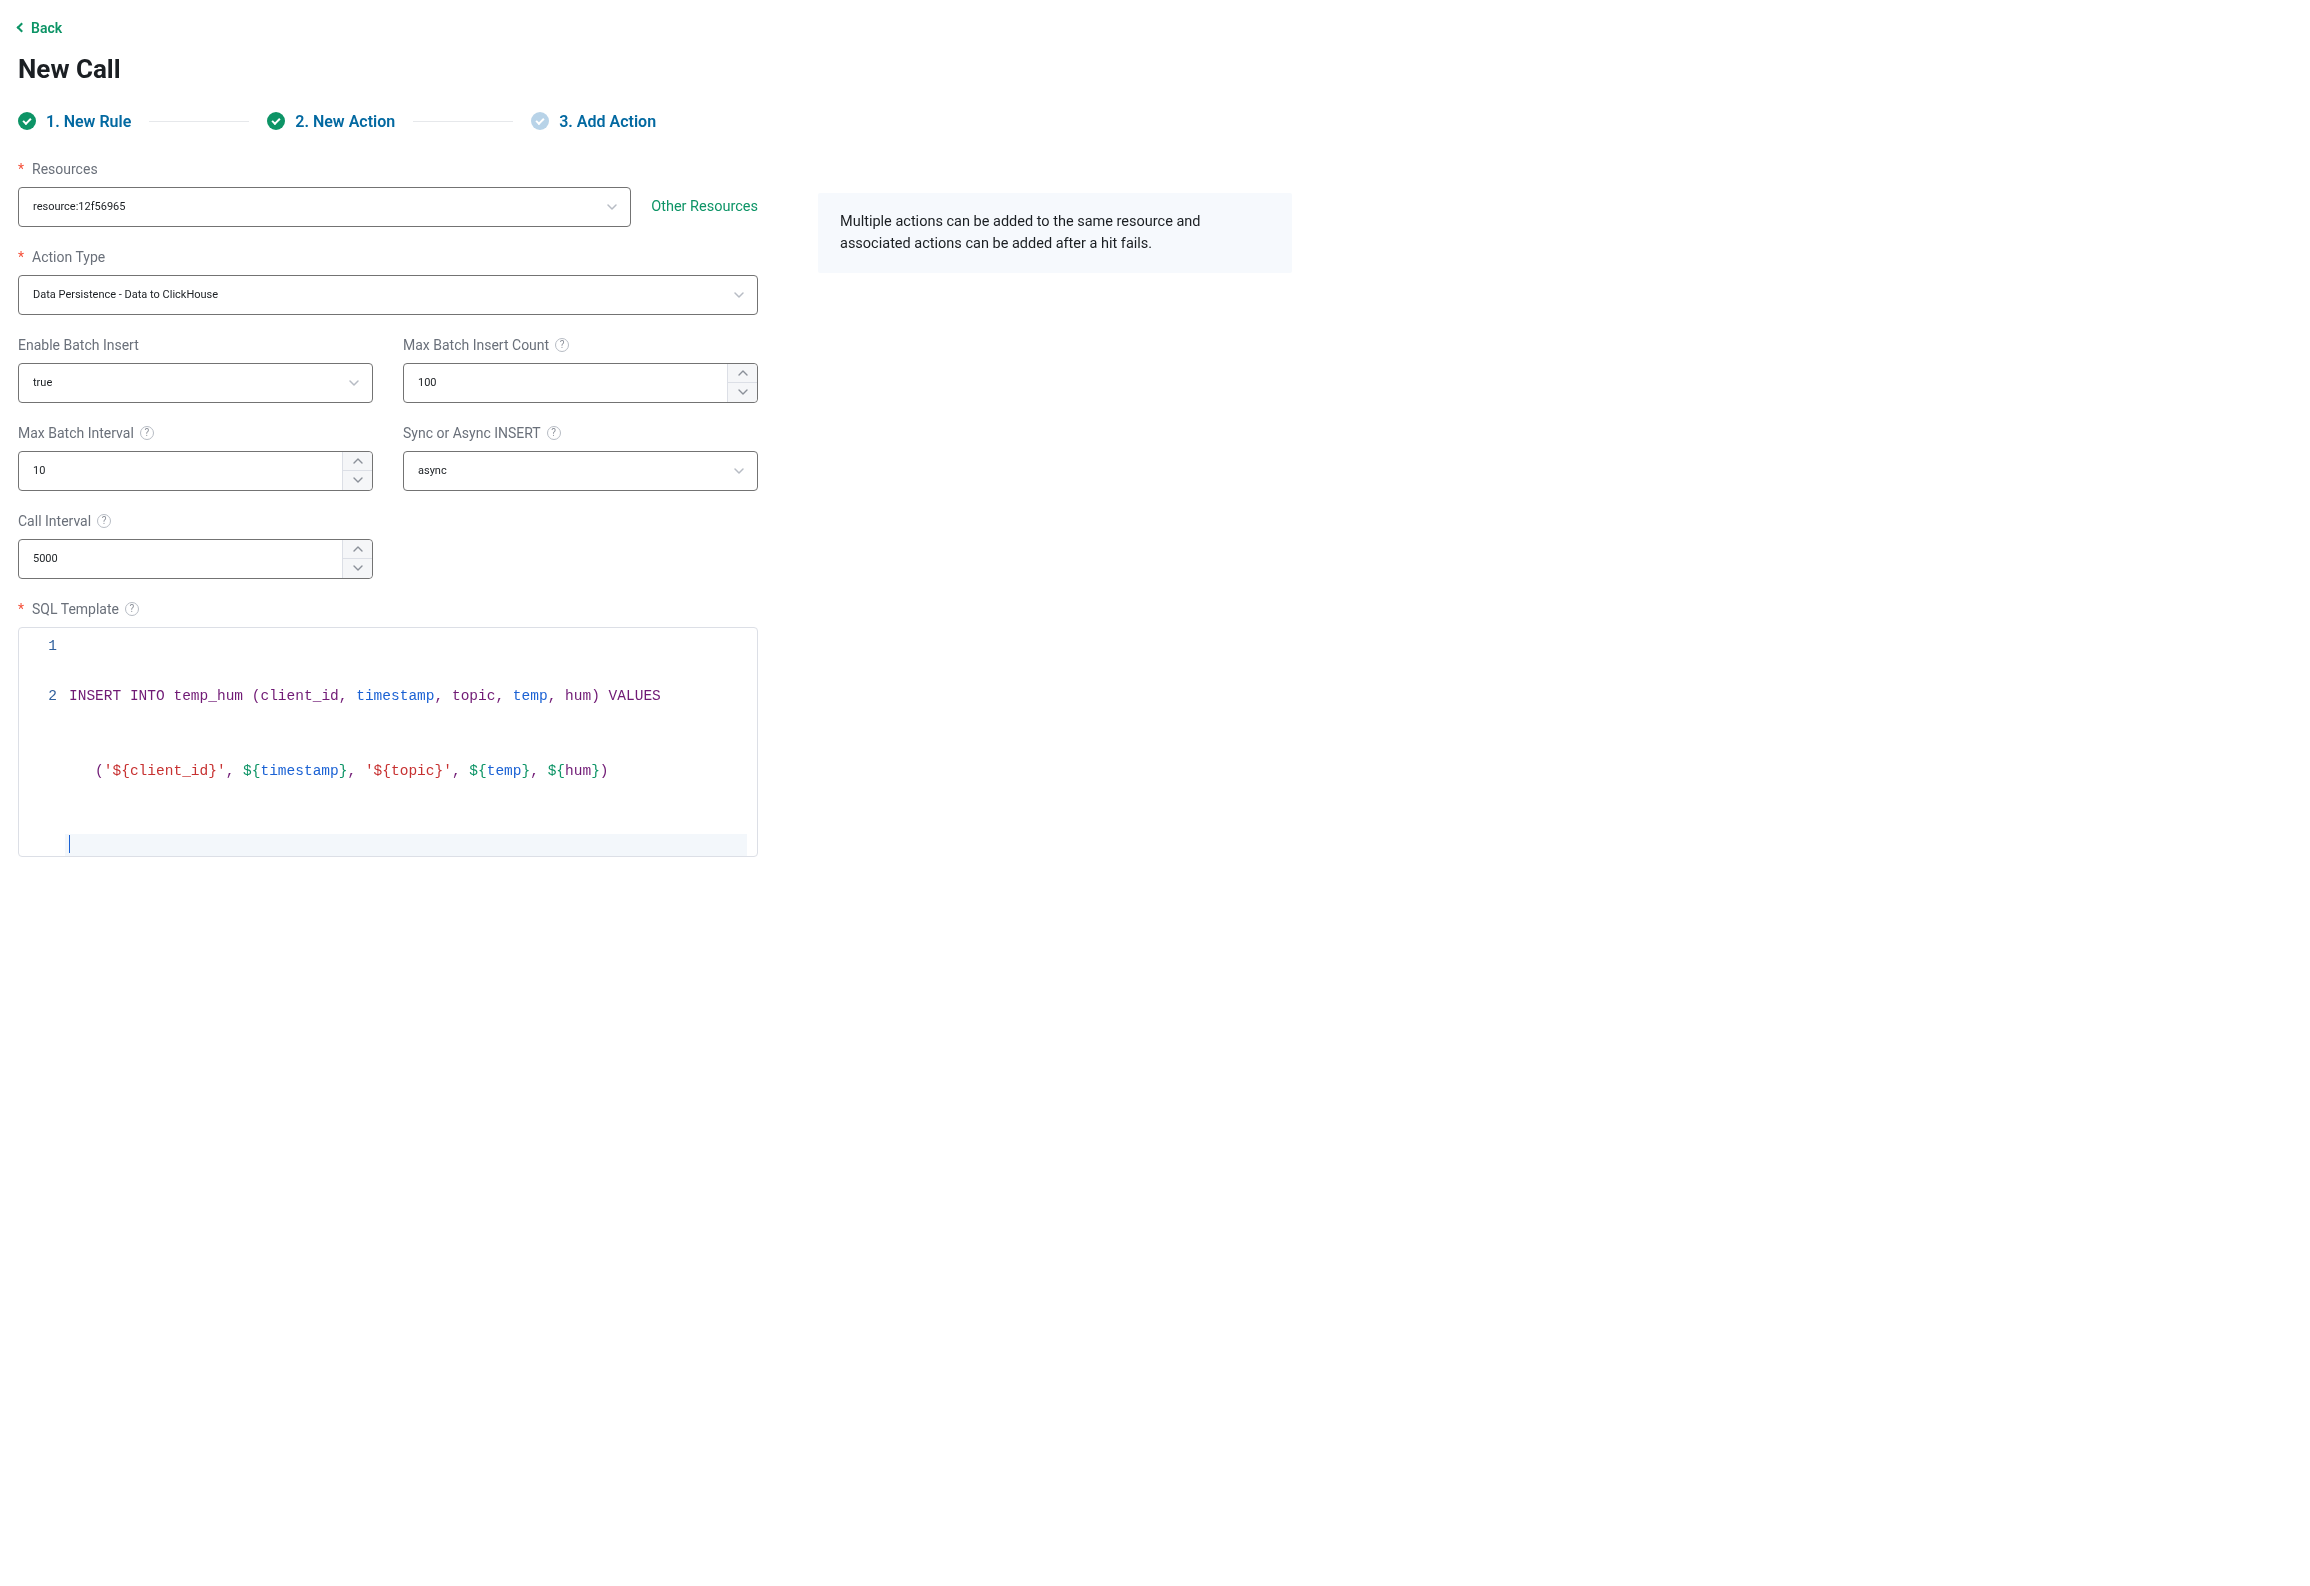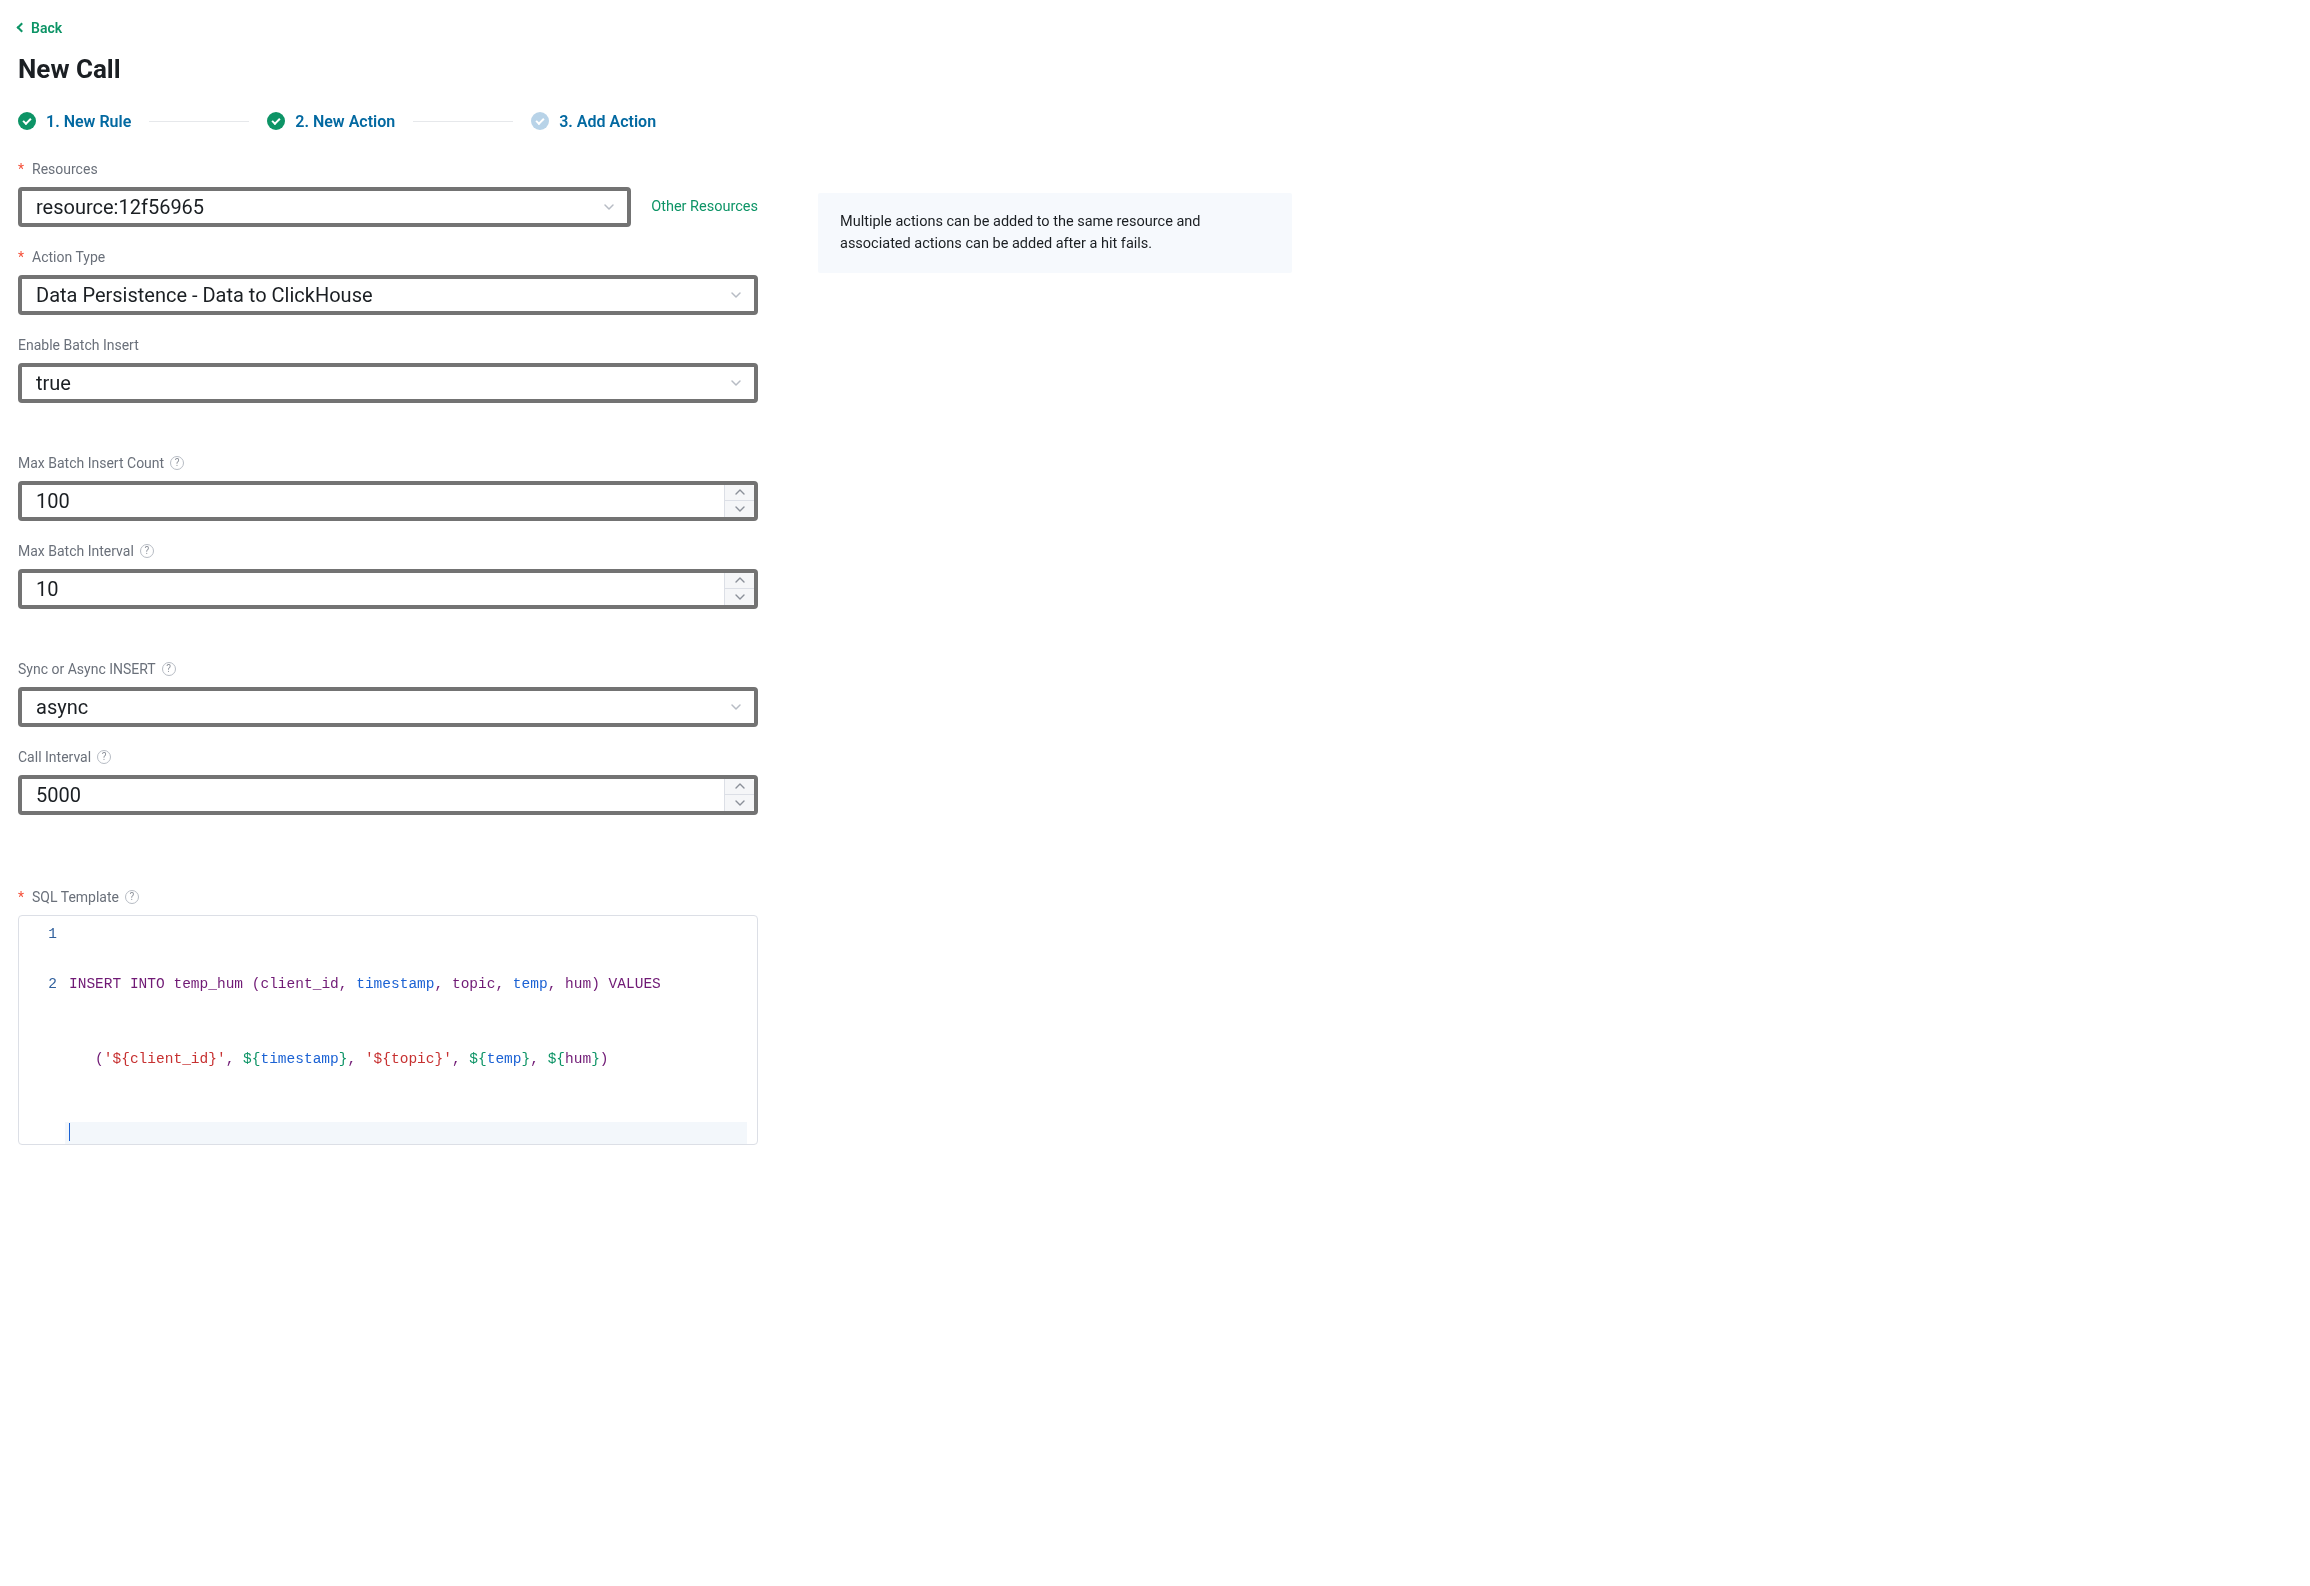--- a/index.html
+++ b/index.html
@@ -114,46 +114,45 @@
     font-size: 10px;
     line-height: 12px;
     text-align: center;
     display: inline-block;
   }
 
   
   .control {
     width: 100%;
     height: 40px;
-    border: 4px solid #737373;
+    border: 1px solid #737373;
     border-radius: 4px;
     background: #fff;
     display: flex;
     align-items: center;
     padding: 0 14px;
     position: relative;
-    font-size: 20px;
+    font-size: 11px;
     color: #1b1f23;
   }
   .select .caret,
   .numbox .caret {
     position: absolute;
     right: 12px;
     top: 50%;
     transform: translateY(-50%);
     pointer-events: none;
   }
   .caret svg { display:block; }
 
   .select { cursor: pointer; }
 
   .row-2col {
     display: flex;
     gap: 30px;
-    flex-direction: column;
   }
   .row-2col > .field { flex: 1; }
 
   .other-resources-row {
     display: flex;
     align-items: center;
     gap: 20px;
   }
   .other-resources-row .control { flex: 1; }
   .other-link {

